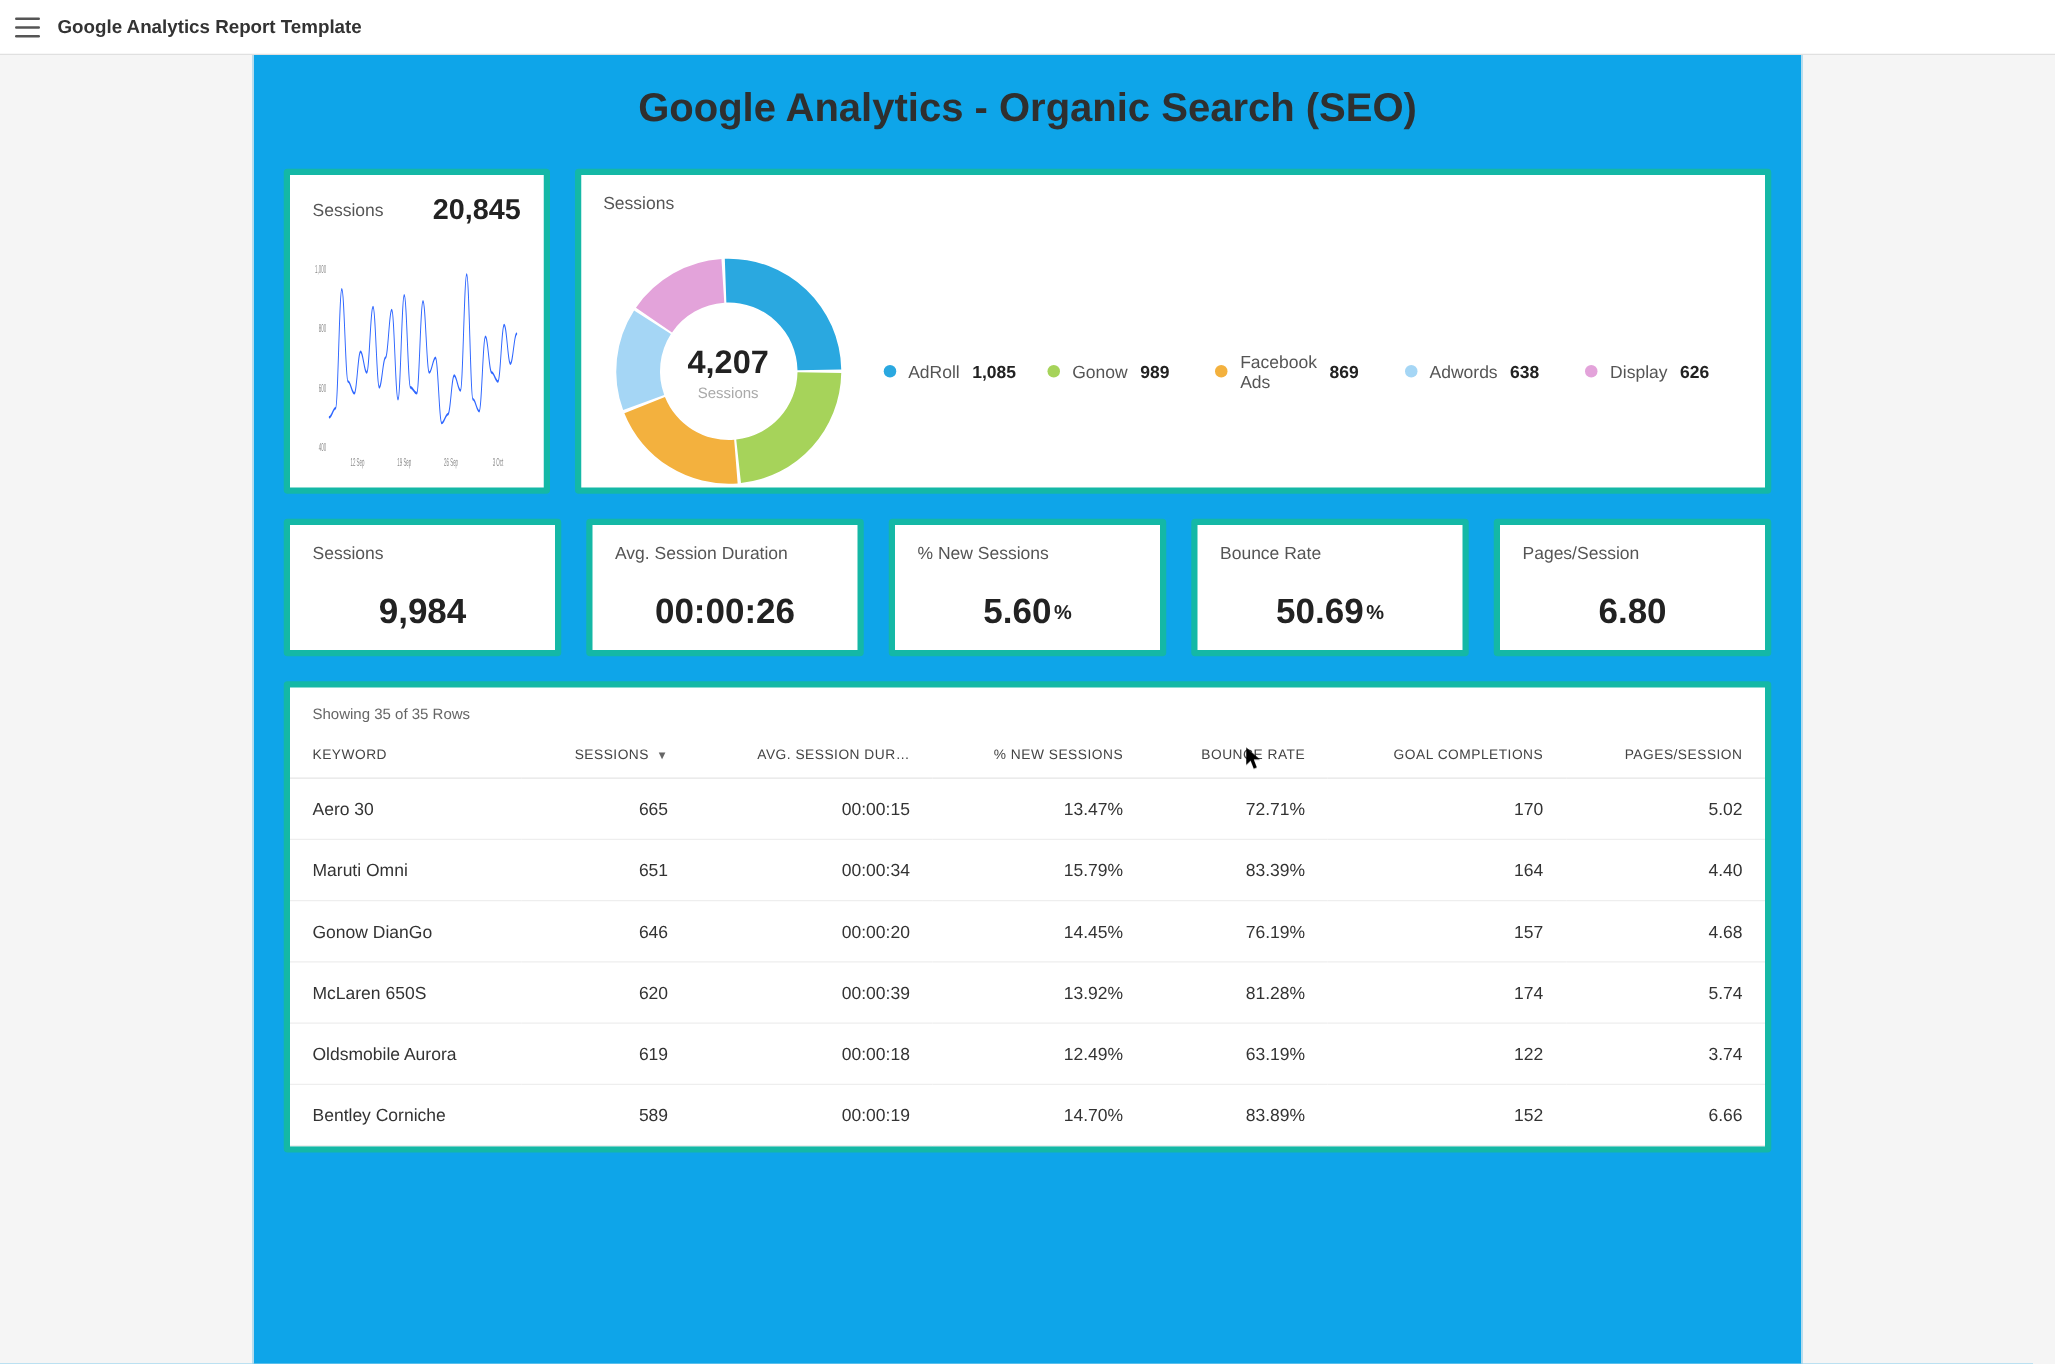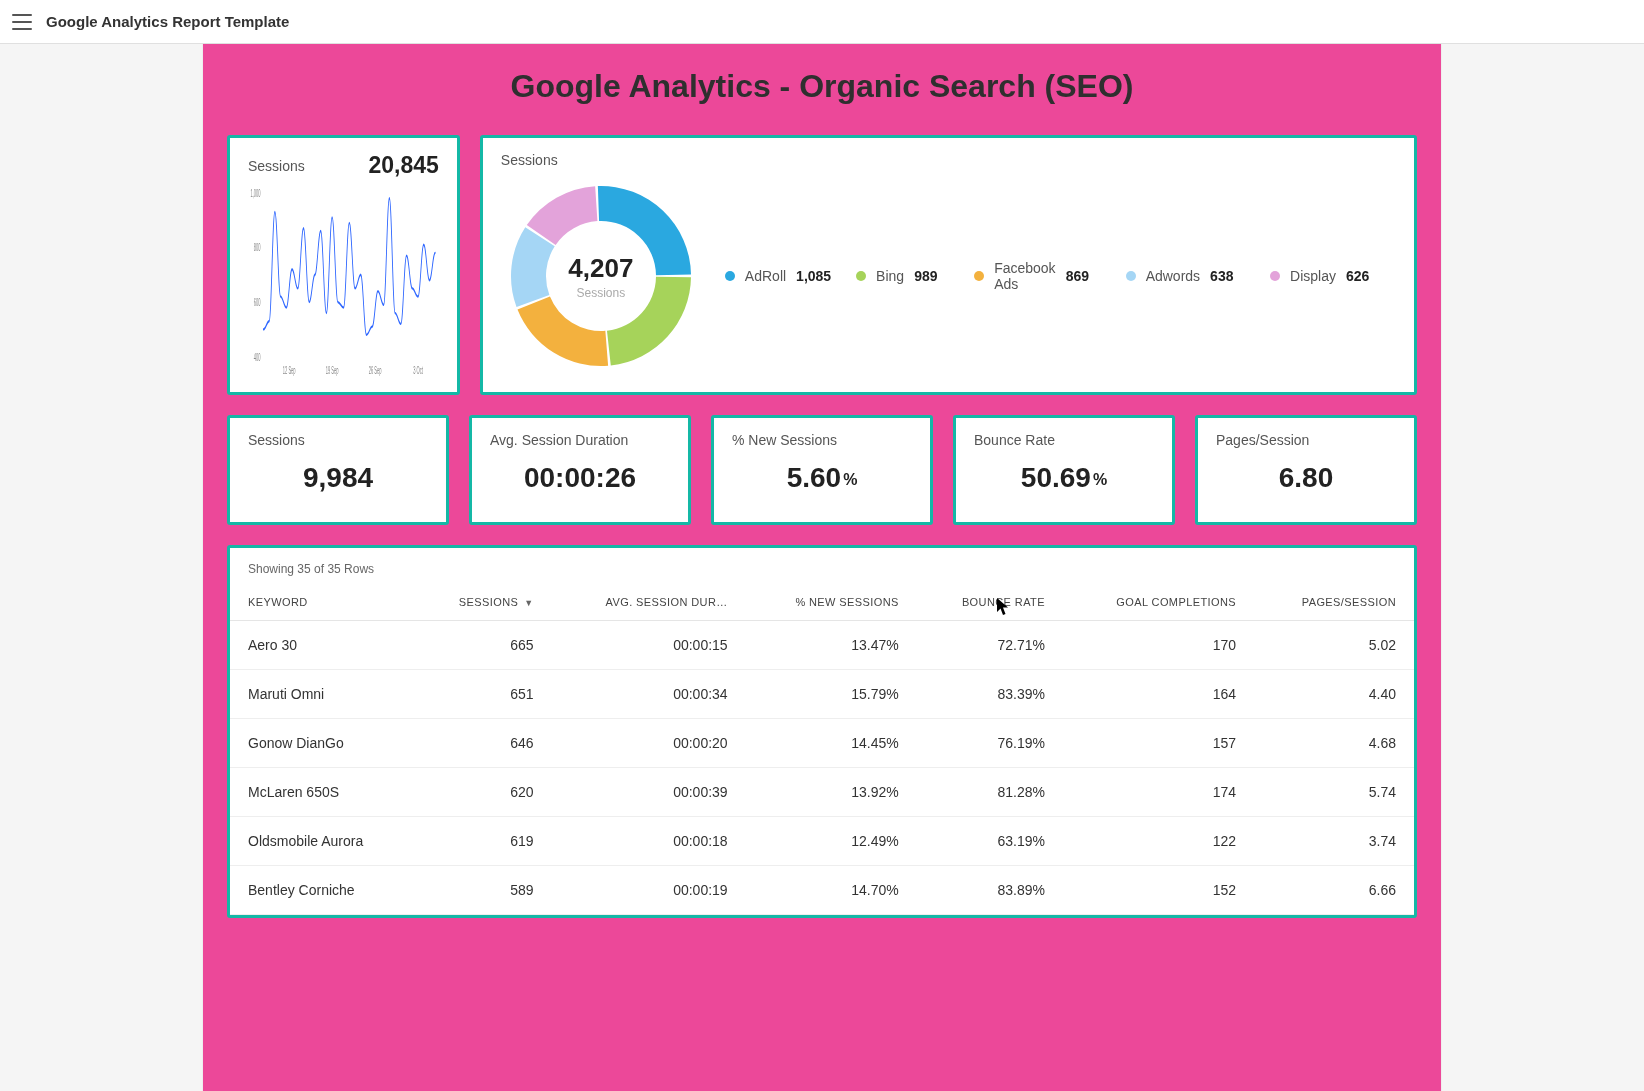--- a/index.html
+++ b/index.html
@@ -24,40 +24,41 @@
     width: 20px; height: 16px;
     display: flex; flex-direction: column; justify-content: space-between;
     cursor: pointer;
   }
   .hamburger span { display:block; height:2px; background:#555; border-radius:1px; }
   .topbar-title { font-weight:600; color:#333; font-size:15px; }
 
   .page {
     max-width: 1240px;
     margin: 0 auto;
-    background: #ec4899;
+    background: #0ea5e9;
     min-height: calc(100% - 44px);
     padding: 18px 24px 40px;
     border-left: 1px solid #eee;
     border-right: 1px solid #eee;
   }
   .page-title {
     text-align: center;
     font-size: 32px;
     font-weight: 700;
     color: #2f2f2f;
     margin: 6px 0 30px;
   }
 
   .row { display:flex; gap:20px; }
   .card {
     background:#fff;
-    border:3px solid #14b8a6;
+    border:5px solid #14b8a6;
     border-radius:3px;
     padding:14px 18px;
+    gap:21px;
   }
 
   
   .chart-card { flex:1 1 50%; height:260px; display:flex; flex-direction:column; }
   .chart-head { display:flex; justify-content:space-between; align-items:center; margin-bottom:6px; }
   .chart-label { font-size:14px; color:#555; }
   .chart-big { font-size:23px; font-weight:700; color:#222; }
 
   .line-area { flex:1; position:relative; }
   .line-svg { width:100%; height:100%; }
@@ -174,21 +175,21 @@
           </div>
         </div>
         <div class="legend" id="donut-legend">
             <div class="legend-row">
               <span class="swatch" style="background: rgb(42, 168, 224);"></span>
               <span class="legend-name">AdRoll</span>
               <span class="legend-val">1,085</span>
             </div>
             <div class="legend-row">
               <span class="swatch" style="background: rgb(166, 211, 90);"></span>
-              <span class="legend-name">Bing</span>
+              <span class="legend-name">Gonow</span>
               <span class="legend-val">989</span>
             </div>
             <div class="legend-row">
               <span class="swatch" style="background: rgb(243, 177, 62);"></span>
               <span class="legend-name">Facebook Ads</span>
               <span class="legend-val">869</span>
             </div>
             <div class="legend-row">
               <span class="swatch" style="background: rgb(165, 214, 245);"></span>
               <span class="legend-name">Adwords</span>

